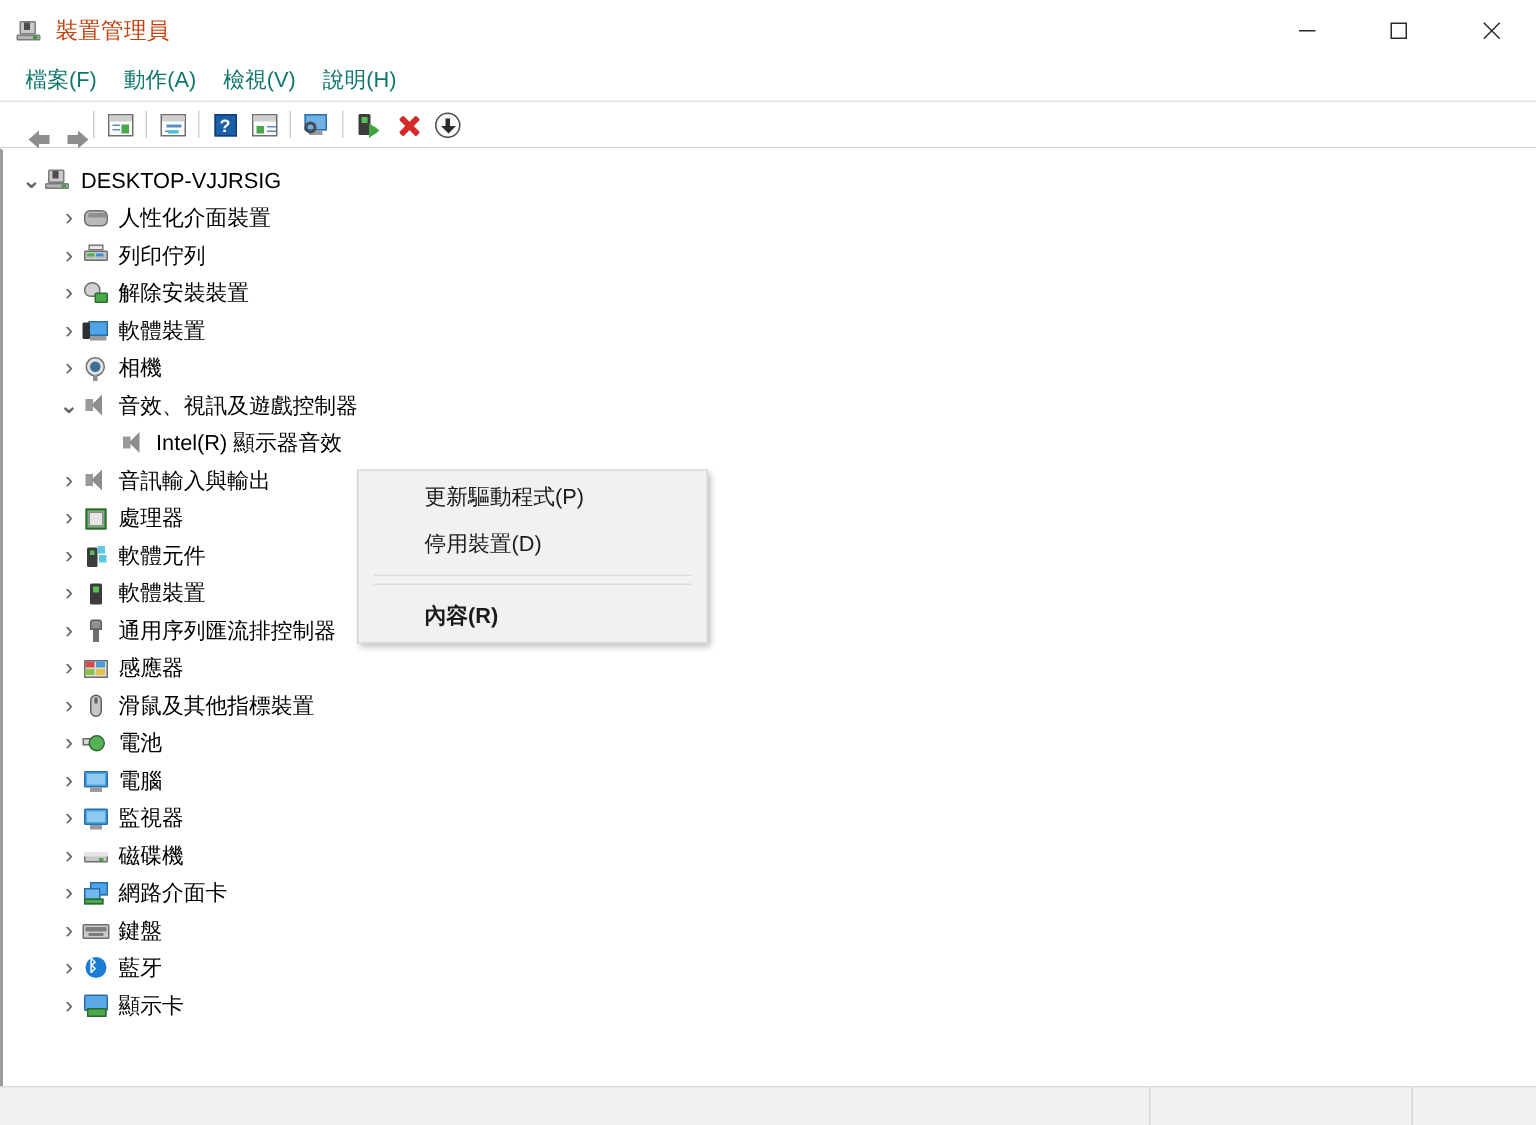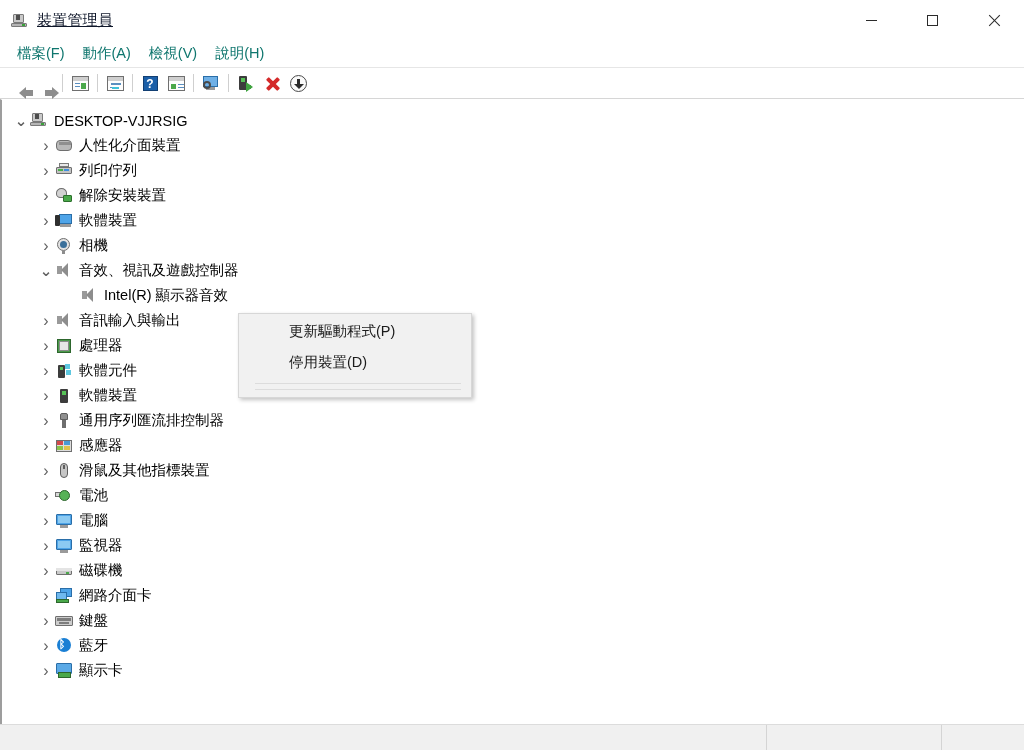--- a/index.html
+++ b/index.html
@@ -19,21 +19,21 @@
   
   .titlebar {
     position: relative;
     height: 40px;
     background: #ffffff;
     display: flex; align-items: center;
     flex: 0 0 40px;
   }
   .title-left { display: flex; align-items: center; padding-left: 11px; gap: 9px; }
   .title-icon { width: 17px; height: 17px; position: relative; }
-  .title-text { font-size: 15px; color: #0f172a; letter-spacing: .2px; text-decoration: underline; }
+  .title-text { font-size: 15px; color: #c2410c; letter-spacing: .2px; }
 
   .win-controls { position: absolute; right: 0; top: 0; height: 40px; display: flex; }
   .win-btn {
     width: 61px; height: 40px;
     display: flex; align-items: center; justify-content: center;
     background: transparent;
   }
   .win-btn .glyph-min { width: 11px; height: 1px; background: #2b2b2b; display:block; }
   .win-btn .glyph-max { width: 11px; height: 11px; border: 1px solid #2b2b2b; display:block; }
   .win-btn .glyph-close { position: relative; width: 13px; height: 13px; display: block; }
@@ -608,25 +608,26 @@
         <div class="row" style="padding-left: 35px;">
           <span class="chev" style="font-size: 16px;">›</span>
           <span class="ico i-display">
             <span class="scr"></span>
             <span class="card"></span>
           </span>
           <span class="lbl">顯示卡</span>
         </div>
       </div>
 
-    <div class="ctxmenu" id="ctx" style="left: 236px; top: 213px; width: 234px; padding-left: 6px;">
+    <div class="ctxmenu" id="ctx" style="left: 236px; top: 213px; width: 234px;">
         <div class="ctx-item">更新驅動程式(P)</div>
         <div class="ctx-item">停用裝置(D)</div>
         <div class="ctx-sep"></div>
         <div class="ctx-sep"></div>
+        <div class="ctx-item bold">內容(R)</div>
       </div>
   </div>
 
   <div class="statusbar">
     <div class="sb-pane main"></div>
     <div class="sb-pane p2"></div>
     <div class="sb-pane p3"></div>
   </div>
 </div>
 

